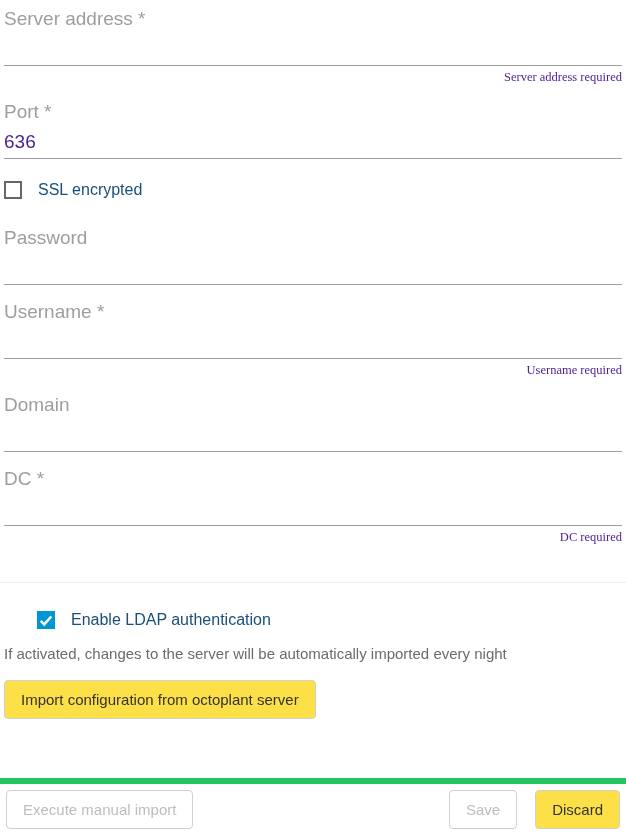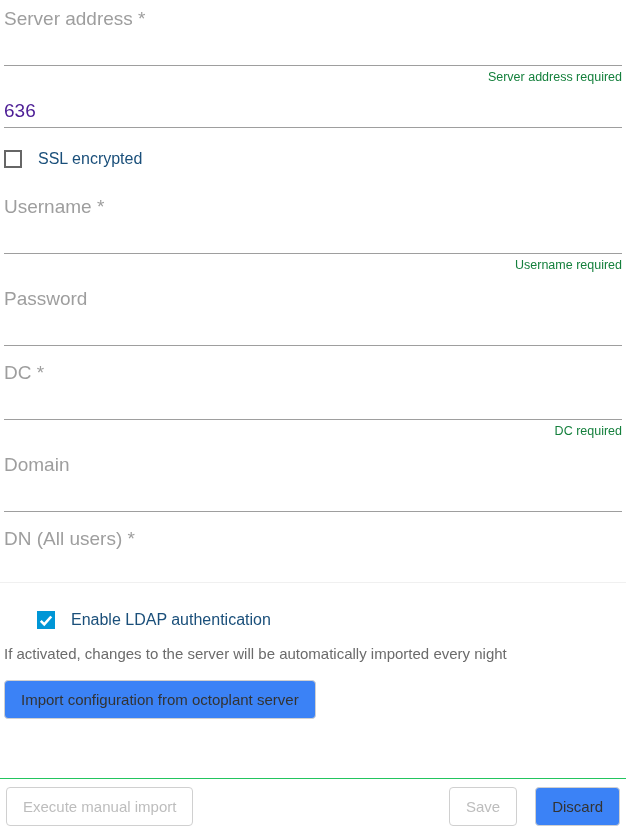--- a/index.html
+++ b/index.html
@@ -43,23 +43,24 @@
     border-bottom: 1px solid #9e9e9e;
     font-size: 19px;
     padding: 6px 0 6px 0;
     outline: none;
     background: transparent;
     color: #4c1d95;
     height: 34px;
   }
   .field-error {
     font-size: 12.5px;
-    color: #15803d;
+    color: #4c1d95;
     text-align: right;
     padding-top: 4px;
+    font-family: Liberation Serif, serif;
   }
 
   .checkbox-row {
     display: flex;
     align-items: center;
     gap: 16px;
     margin: 16px 0 10px 0;
   }
   .checkbox {
     width: 18px;
@@ -99,37 +100,37 @@
     font-size: 15px;
     color: #6b6b6b;
     margin-top: 16px;
     margin-bottom: 18px;
   }
   .btn {
     font-size: 15px;
     padding: 10px 16px;
     border: 1px solid #d0d0d0;
     border-radius: 4px;
-    background: #3b82f6;
+    background: #fde047;
     color: #333;
     cursor: pointer;
   }
   .btn.disabled {
     color: #bdbdbd;
     cursor: not-allowed;
     background: #fff;
   }
 
   .footer {
     position: absolute;
     left: 0;
     right: 0;
     bottom: 0;
     height: 56px;
-    border-top: 1px solid #22c55e;
+    border-top: 6px solid #22c55e;
     display: flex;
     align-items: center;
     justify-content: space-between;
     padding: 0 6px;
   }
   .footer-right {
     display: flex;
     gap: 18px;
   }
 </style>
@@ -138,54 +139,54 @@
 
 <div class="scroll-area">
 
   <div class="field">
     <label class="field-label">Server address *</label>
     <input class="field-input" type="text" value="" style="">
     <div class="field-error">Server address required</div>
   </div>
 
   <div class="field">
+    <label class="field-label">Port *</label>
     <input class="field-input" type="text" value="636" style="">
   </div>
 
   <div class="checkbox-row" style="margin-top:22px;margin-bottom:22px;">
     <span class="checkbox">
       
     </span>
     <span class="checkbox-label">SSL encrypted</span>
   </div>
 
   <div class="field">
-    <label class="field-label">Username *</label>
-    <input class="field-input" type="text" value="" style="">
-    <div class="field-error">Username required</div>
-  </div>
-
-  <div class="field">
     <label class="field-label">Password</label>
     <input class="field-input" type="password" value="" style="">
   </div>
 
   <div class="field">
+    <label class="field-label">Username *</label>
+    <input class="field-input" type="text" value="" style="">
+    <div class="field-error">Username required</div>
+  </div>
+
+  <div class="field">
+    <label class="field-label">Domain</label>
+    <input class="field-input" type="text" value="" style="">
+  </div>
+
+  <div class="field">
     <label class="field-label">DC *</label>
     <input class="field-input" type="text" value="" style="">
     <div class="field-error">DC required</div>
   </div>
 
   <div class="field">
-    <label class="field-label">Domain</label>
-    <input class="field-input" type="text" value="" style="">
-  </div>
-
-  <div class="field">
-    <label class="field-label">DN (All users) *</label>
     <input class="field-input" type="text" value="" style="">
   </div>
 
 </div>
 
 <div class="below-scroll">
 
   <div class="checkbox-row" style="margin-top:12px;padding-left:33px;">
     <span class="checkbox checked">
       <svg viewBox="0 0 16 16">

